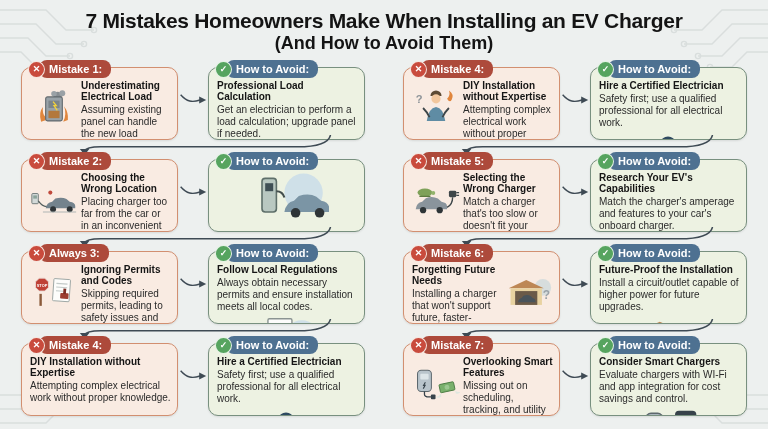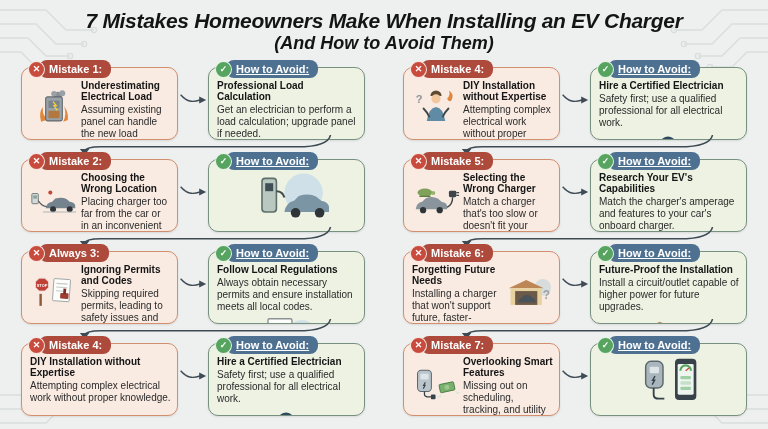--- a/index.html
+++ b/index.html
@@ -7,21 +7,21 @@
     width:768px; height:429px; position:relative; overflow:hidden;
     background:var(--background,#edf0ef);
     font-family:"Liberation Sans", sans-serif;
   }
   .circuit { position:absolute; pointer-events:none; }
   .circuit.tl { left:-4px; top:0; transform:scaleX(-1); }
   .circuit.tr { right:-4px; top:0; }
   .circuit.bl { left:-4px; bottom:-4px; transform:scale(-1,-1); }
   .circuit.br { right:-4px; bottom:-4px; transform:scaleY(-1); }
 
-  .title { text-align:center; padding-top:8px; font-weight:bold; color:var(--title_text,#141414); line-height:1.2; position:relative; z-index:2;font-style:italic; }
+  .title { text-align:center; padding-top:8px; font-weight:bold; color:var(--title_text,#141414); line-height:1.2; position:relative; z-index:2; }
   .title .l1 { font-size:21px; letter-spacing:-0.3px; }
   .title .l2 { font-size:18px; }
 
   #board { position:absolute; left:21px; right:21px; top:60px; display:grid;
            grid-template-columns:1fr 1fr; column-gap:38px; row-gap:12px; z-index:2; }
 
   .pair { position:relative; display:flex; align-items:flex-start; }
   .cardwrap { flex:1; position:relative; padding-top:7px; min-width:0; }
   .card { height:73px; border-radius:10px; border:1.5px solid; box-sizing:border-box;
           padding:12px 6px 3px 8px; display:flex; gap:3px; align-items:flex-start;
@@ -37,21 +37,21 @@
 
   .badge { position:absolute; top:0; left:7px; display:flex; align-items:center; z-index:3; }
   .bcirc { width:17px; height:17px; border-radius:50%; display:flex; align-items:center; justify-content:center;
            color:#fff; font-size:9px; font-weight:bold; box-sizing:border-box; position:relative; z-index:2;
            border:1.5px solid rgba(250,242,236,.92); }
   .bx { background:var(--mistake_x_bg,#c94b3d); }
   .bcheck { background:var(--avoid_check_bg,#56a45f); border-color:rgba(240,248,240,.92); }
   .bpill { margin-left:-6px; padding:2.5px 9px 2.5px 10px; border-radius:8px; color:#fff;
            font-size:11px; font-weight:bold; white-space:nowrap; line-height:1.2; }
   .mpill { background:var(--mistake_badge_bg,#ad4a3b); }
-  .apill { background:var(--avoid_badge_bg,#4e7191);text-decoration:underline; }
+  .apill { background:var(--avoid_badge_bg,#4e7191); }
 
   .harrow { flex:0 0 30px; height:20px; margin-top:30px; }
   .harrow path, .dconn path { stroke:var(--arrow,#3e4a54); stroke-width:1.6; fill:none; }
   .harrow polygon, .dconn polygon { fill:var(--arrow,#3e4a54); }
   .dconn { position:absolute; left:6%; width:88%; height:20px; bottom:-15px; z-index:1; }
 </style>
 </head>
 <body>
 
 <svg class="circuit tr" width="120" height="92" viewBox="0 0 120 92">
@@ -527,17 +527,21 @@
     <path d="M15 15 l-1.8 3.2 h1.5 l-1.8 3.2" stroke="#37424a" stroke-width="1.1" fill="none"></path>
     <path d="M14 24 v5 q0 3 4 3 h4" stroke="#37424a" stroke-width="1.4" fill="none"></path>
     <rect x="30" y="2" width="16" height="31" rx="3" fill="#37424a"></rect>
     <rect x="32" y="6" width="12" height="23" rx="1" fill="#eef4ee"></rect>
     <path d="M34 11 a4 4 0 0 1 8 0" stroke="#57a45f" stroke-width="1.6" fill="none"></path>
     <path d="M38 11 l2.5-2" stroke="#c0493c" stroke-width="1"></path>
     <rect x="34" y="15" width="8" height="2.5" rx="1" fill="#9fd0a5"></rect>
     <rect x="34" y="19" width="8" height="2.5" rx="1" fill="#c6dfc8"></rect>
     <rect x="34" y="23" width="8" height="2.5" rx="1" fill="#9fd0a5"></rect>
             </svg></span>
+        <div class="cardtext">
+          <div class="cardtitle a-title">Consider Smart Chargers</div>
+          <div class="carddesc a-desc">Evaluate chargers with WI-Fi and app integration for cost savings and control.</div>
+        </div>
       </div>
     </div>
 
   </div>
 </div>
 
 </body></html>

